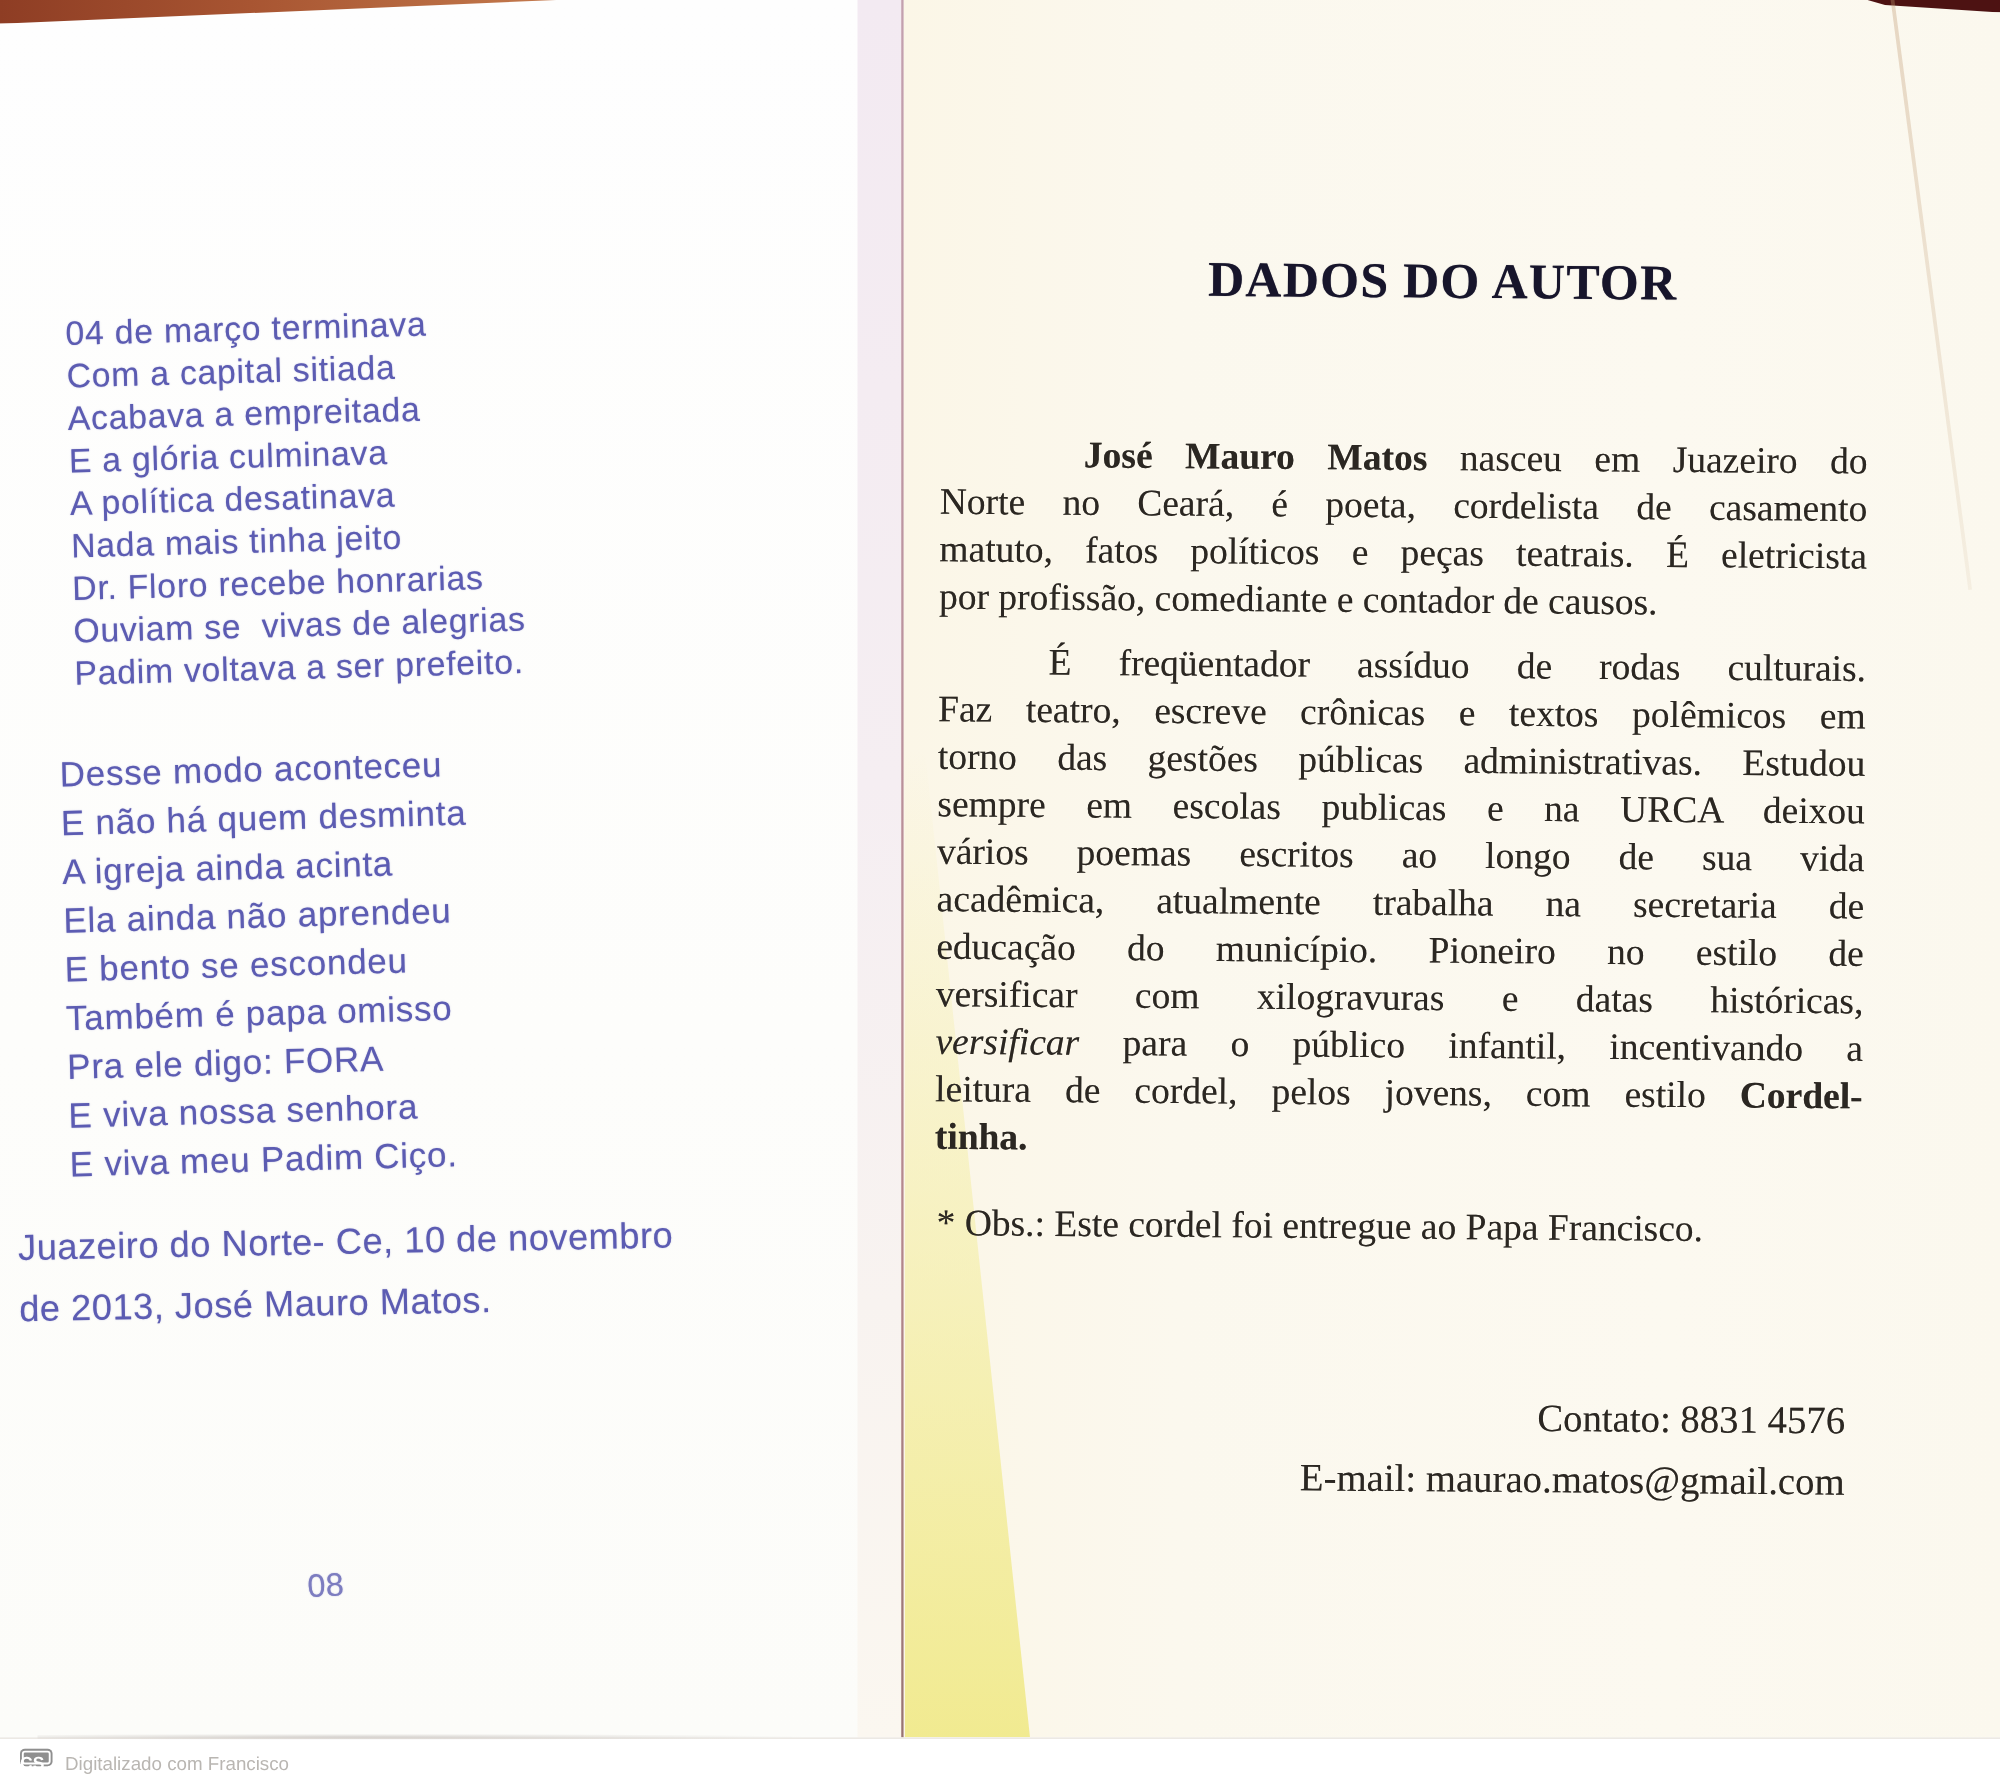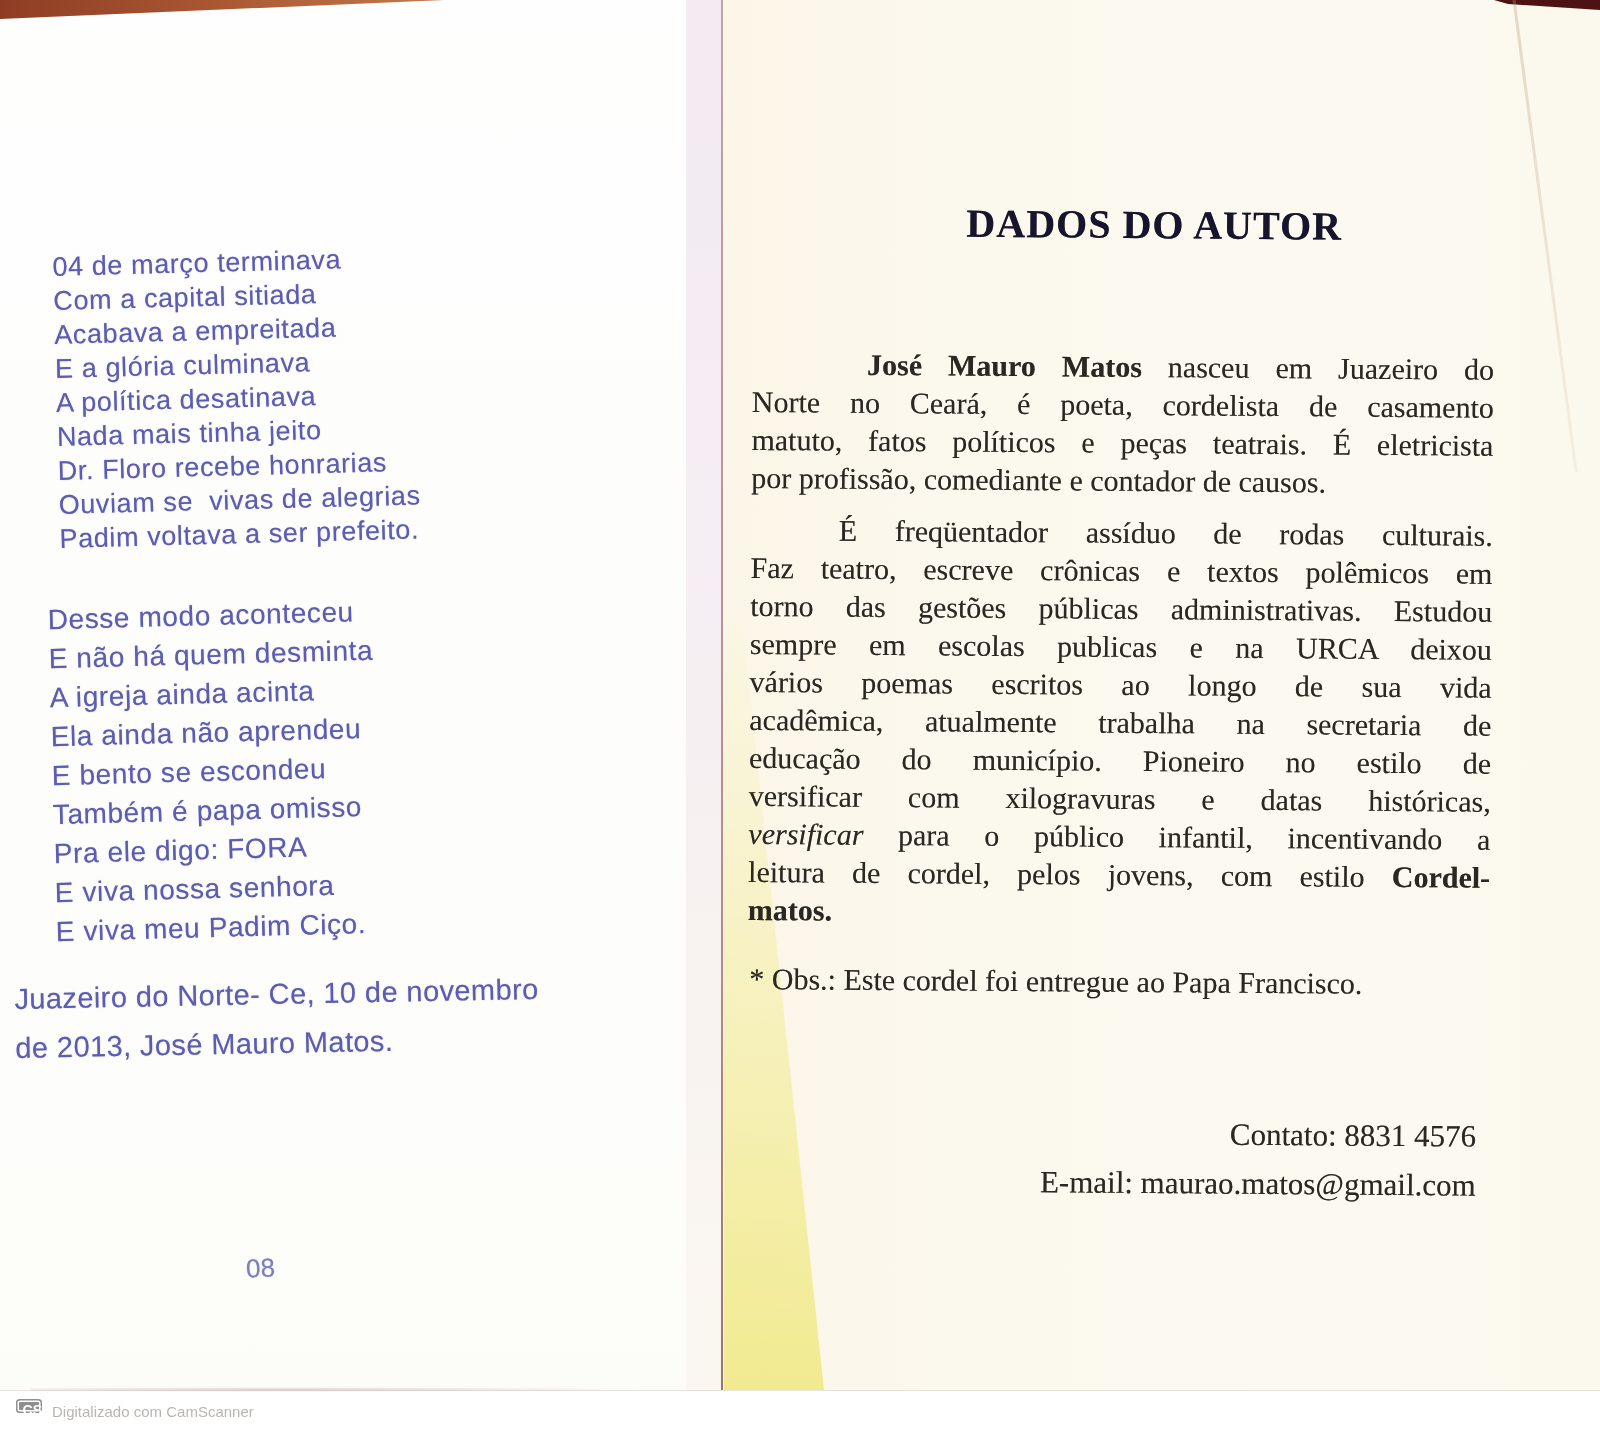--- a/index.html
+++ b/index.html
@@ -61,21 +61,21 @@
   .note-line{position:absolute;left:2px;top:962px;font-size:30px;}
   .contact{position:absolute;right:12px;top:1106px;text-align:right;font-size:31px;line-height:49px;}
 
   
   .watermark-bar{position:absolute;left:0;top:1390px;width:1600px;height:40px;background:#ffffff;
         border-top:1px solid #e6e2dc;}
   .wm-smudge{position:absolute;left:30px;top:-4px;width:620px;height:5px;
         background:radial-gradient(ellipse at 40% 50%,rgba(150,140,135,.35),rgba(150,140,135,0) 70%);}
   .cs-badge{position:absolute;left:16px;top:8px;width:26px;height:14px;border-radius:4px;
         background:#8f8f8f;color:#ffffff;font-family:"Liberation Sans",sans-serif;
-        font-weight:bold;font-size:14px;line-height:23px;text-align:right;
+        font-weight:bold;font-size:14px;line-height:23px;text-align:left;
         box-shadow:inset 0 0 0 1.5px #8f8f8f, inset 0 0 0 3px #ffffff;}
   .wm-text{position:absolute;left:52px;top:12px;color:#b9b6b2;
         font-family:"Liberation Sans",sans-serif;font-size:15px;}
 </style>
 </head>
 <body>
 
 <div class="scan">
 
   <div class="left-page"></div>
@@ -107,29 +107,29 @@
           <div class="bio-line indent-sm"><span>É freqüentador assíduo de rodas culturais.</span></div>
           <div class="bio-line"><span>Faz teatro, escreve crônicas e textos polêmicos em</span></div>
           <div class="bio-line"><span>torno das gestões públicas administrativas. Estudou</span></div>
           <div class="bio-line"><span>sempre em escolas publicas e na URCA deixou</span></div>
           <div class="bio-line"><span>vários poemas escritos ao longo de sua vida</span></div>
           <div class="bio-line"><span>acadêmica, atualmente trabalha na secretaria de</span></div>
           <div class="bio-line"><span>educação do município. Pioneiro no estilo de</span></div>
           <div class="bio-line"><span>versificar com xilogravuras e datas históricas,</span></div>
           <div class="bio-line"><span class="i">versificar</span><span> para o público infantil, incentivando a</span></div>
           <div class="bio-line"><span>leitura de cordel, pelos jovens, com estilo </span><span class="b">Cordel-</span></div>
-          <div class="bio-line nofill"><span class="b">matos.</span></div>
+          <div class="bio-line nofill"><span class="b">tinha.</span></div>
         </div>
       </div>
     <div class="note-line">* Obs.: Este cordel foi entregue ao Papa Francisco.</div>
     <div class="contact" id="contact">
         <div class="contact-line">Contato: 8831 4576</div>
         <div class="contact-line">E-mail: maurao.matos@gmail.com</div>
       </div>
   </div>
 
   <div class="watermark-bar">
     <div class="wm-smudge"></div>
     <span class="cs-badge">CS</span>
-    <span class="wm-text">Digitalizado com CamScanner</span>
+    <span class="wm-text">Digitalizado com Francisco</span>
   </div>
 
 </div>
 
 </body></html>

